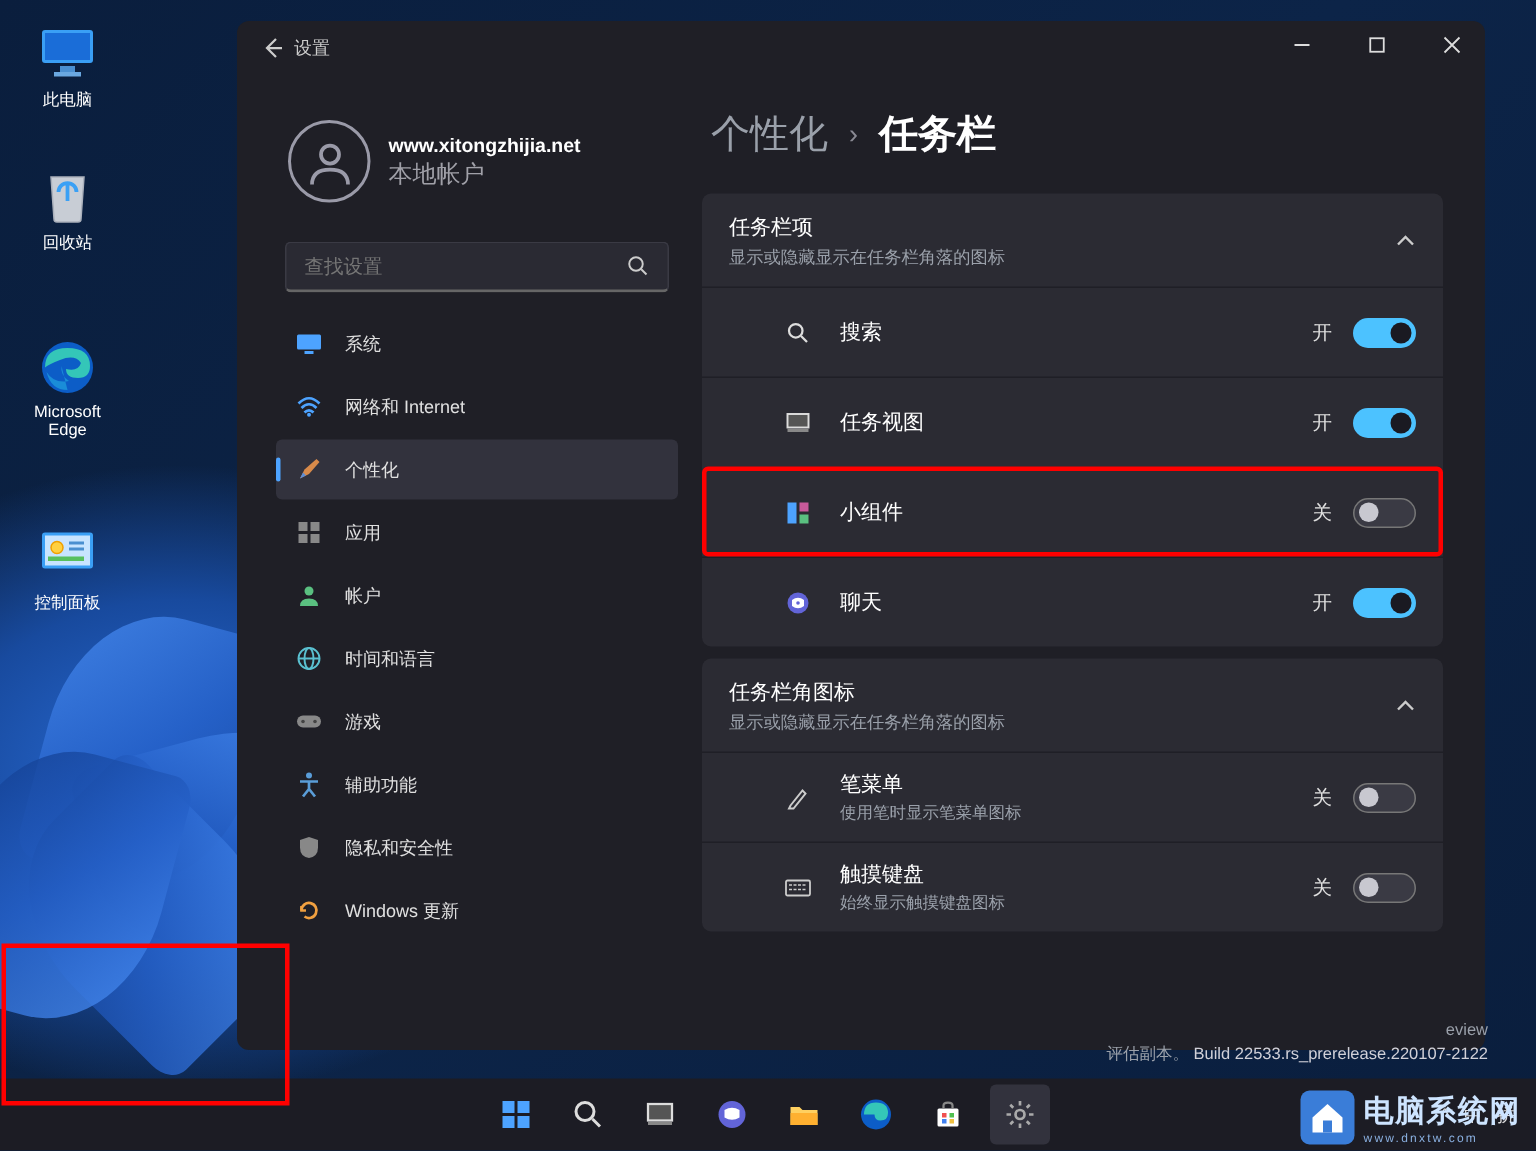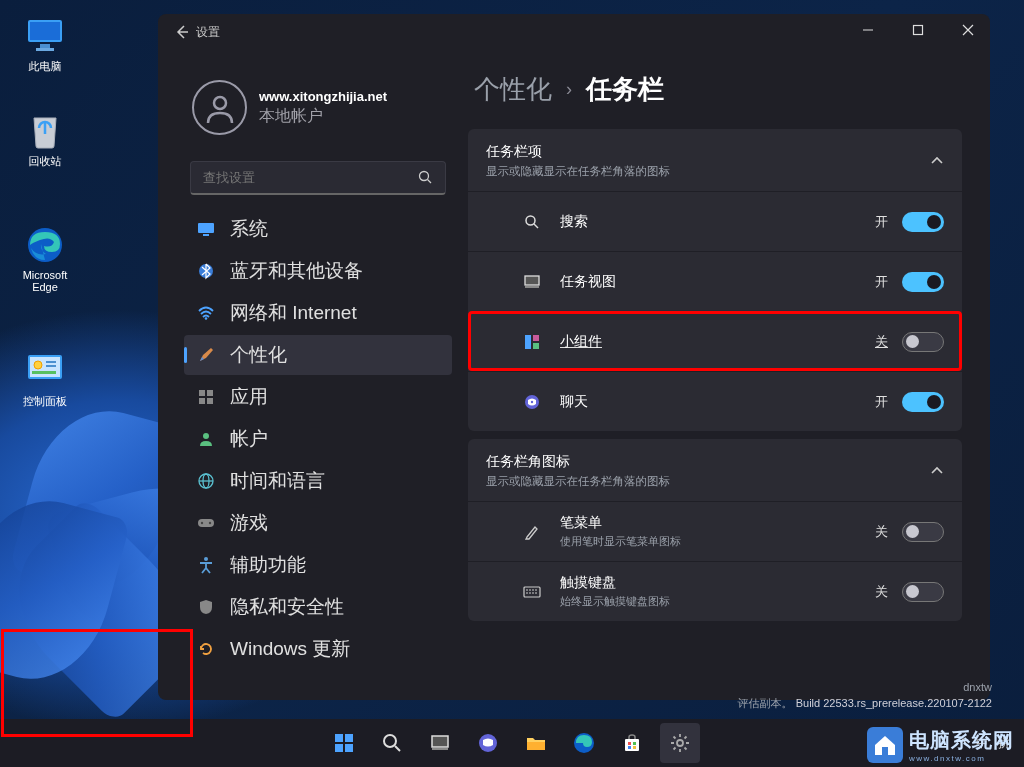--- a/index.html
+++ b/index.html
@@ -33,21 +33,21 @@
 .user-block { display: flex; align-items: center; gap: 12px; padding: 18px 8px 22px; }
 .avatar { width: 55px; height: 55px; border-radius: 50%; border: 2.5px solid #9a9aa8; display: flex; align-items: center; justify-content: center; }
 .user-text .name { font-size: 13px; font-weight: 600; color: #fff; }
 .user-text .acct { font-size: 16px; color: #a0a0a8; margin-top: 2px; }
 
 .search-box { margin: 4px 6px 14px; height: 34px; background: #2a2a33; border: 1px solid #3a3a44; border-bottom: 2px solid #666; border-radius: 4px; display: flex; align-items: center; padding: 0 12px; gap: 12px; }
 .search-box input { flex: 1; background: transparent; border: none; outline: none; color: #ddd; font-size: 13px; }
 .search-box .sicon { color: #bbb; }
 
 .nav { display: flex; flex-direction: column; gap: 2px; }
-.nav-item { height: 40px; display: flex; align-items: center; padding: 0 12px; border-radius: 4px; cursor: pointer; font-size: 19px; color: #e0e0e0; position: relative; }
+.nav-item { height: 40px; display: flex; align-items: center; padding: 0 12px; border-radius: 4px; cursor: pointer; font-size: 12px; color: #e0e0e0; position: relative; }
 .nav-item.active { background: #32323d; }
 .nav-item.active::before { content: ""; position: absolute; left: 0; top: 12px; bottom: 12px; width: 3px; background: #4da3ff; border-radius: 2px; }
 .nav-item .nicon { width: 20px; height: 20px; margin-right: 14px; display: flex; align-items: center; justify-content: center; font-size: 14px; }
 
 .content { flex: 1; padding: 14px 28px 8px 10px; overflow-y: auto; }
 .breadcrumb { display: flex; align-items: center; gap: 14px; font-size: 26px; margin: 8px 0 22px 6px; }
 .breadcrumb .bc-parent { color: #9aa0aa; }
 .breadcrumb .chev { color: #8a8a94; font-size: 18px; }
 .breadcrumb .bc-current { color: #fff; font-weight: 600; }
 
@@ -62,21 +62,21 @@
 .row .ricon { width: 20px; height: 20px; margin-right: 18px; display: flex; align-items: center; justify-content: center; }
 .row .rlabel { flex: 1; font-size: 14px; color: #fff; }
 .row .rlabel .rsub { font-size: 11px; color: #9aa0aa; margin-top: 2px; }
 .row .state { font-size: 13px; color: #e0e0e0; margin-right: 14px; }
 .toggle { width: 42px; height: 20px; border-radius: 10px; position: relative; cursor: pointer; }
 .toggle.on { background: #4cc2ff; }
 .toggle.on::after { content: ""; position: absolute; right: 3px; top: 3px; width: 14px; height: 14px; background: #1a1a22; border-radius: 50%; }
 .toggle.off { background: #3a3a44; border: 1px solid #777; }
 .toggle.off::after { content: ""; position: absolute; left: 3px; top: 2.5px; width: 13px; height: 13px; background: #c8c8d0; border-radius: 50%; }
 
-.row.highlighted { outline: 3px solid #ff0000; outline-offset: -3px; border-radius: 4px; text-decoration: underline; }
+.row.highlighted { outline: 3px solid #ff0000; outline-offset: -3px; border-radius: 4px; }
 
 .taskbar { position: absolute; left: 0; right: 0; bottom: 0; height: 48px; background: #1c1c24; display: flex; align-items: center; justify-content: center; }
 .taskbar-center { display: flex; gap: 8px; }
 .taskbar-center .tbicon { width: 40px; height: 40px; display: flex; align-items: center; justify-content: center; border-radius: 4px; cursor: pointer; font-size: 20px; }
 .taskbar-center .tbicon.active { background: #32323d; }
 .taskbar-right { position: absolute; right: 14px; display: flex; align-items: center; gap: 10px; color: #ddd; font-size: 12px; }
 .taskbar-right span { cursor: pointer; }
 
 .build-text { position: absolute; right: 32px; bottom: 56px; font-size: 11px; color: #9aa0aa; text-align: right; line-height: 1.4; }
 .build-text .hl { color: #d0d0d8; }
@@ -204,29 +204,20 @@
             <span class="nicon">
               <svg width="18" height="14" viewBox="0 0 18 14">
                 <rect x="1" y="1" width="16" height="10" rx="1" fill="#4da3ff"></rect>
                 <rect x="6" y="12" width="6" height="2" fill="#4da3ff"></rect>
               </svg>
             </span>
             <span>系统</span>
           </div>
           <div class="nav-item">
             <span class="nicon">
-              <svg width="14" height="18" viewBox="0 0 14 18">
-                <circle cx="7" cy="9" r="7" fill="#3a7dd8"></circle>
-                <path d="M7 2 L7 16 L11 12 L3 5 M7 2 L11 6 L3 13" stroke="#fff" stroke-width="1.2" fill="none"></path>
-              </svg>
-            </span>
-            <span>蓝牙和其他设备</span>
-          </div>
-          <div class="nav-item">
-            <span class="nicon">
               <svg width="18" height="14" viewBox="0 0 18 14">
                 <path d="M2 5 Q9 -2 16 5 M4 8 Q9 3 14 8 M6 11 Q9 8 12 11" stroke="#4da3ff" stroke-width="1.8" fill="none"></path>
                 <circle cx="9" cy="12.5" r="1.3" fill="#4da3ff"></circle>
               </svg>
             </span>
             <span>网络和 Internet</span>
           </div>
           <div class="nav-item active">
             <span class="nicon">
               <svg width="16" height="16" viewBox="0 0 16 16">
@@ -405,21 +396,21 @@
       <span class="state">关</span>
       <div class="toggle off"></div>
     </div>
           </div>
         </div>
     </div>
   </div>
 </div>
 
 <div class="build-text">
-  <div><span>dnxtw</span></div>
+  <div><span>eview</span></div>
   <div><span>评估副本。</span> <span class="hl">Build 22533.rs_prerelease.220107-2122</span></div>
 </div>
 
 <div class="taskbar">
   <div class="taskbar-center" id="tbcenter">
       <div class="tbicon">
         <svg width="22" height="22" viewBox="0 0 22 22">
           <rect x="2" y="2" width="8" height="8" fill="#4da3ff"></rect>
           <rect x="12" y="2" width="8" height="8" fill="#4da3ff"></rect>
           <rect x="2" y="12" width="8" height="8" fill="#4da3ff"></rect>

